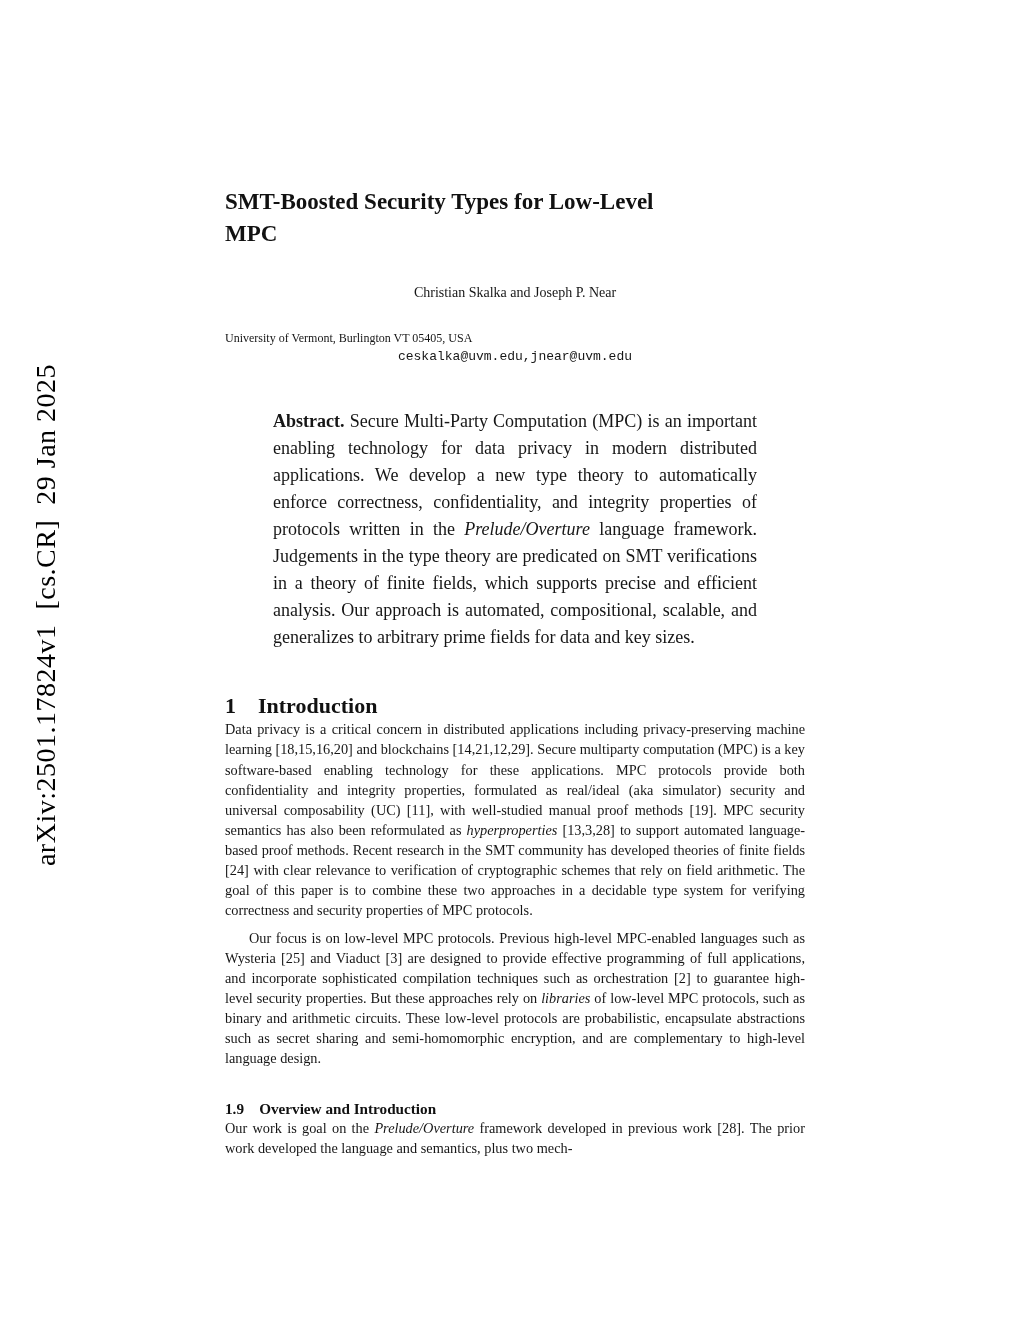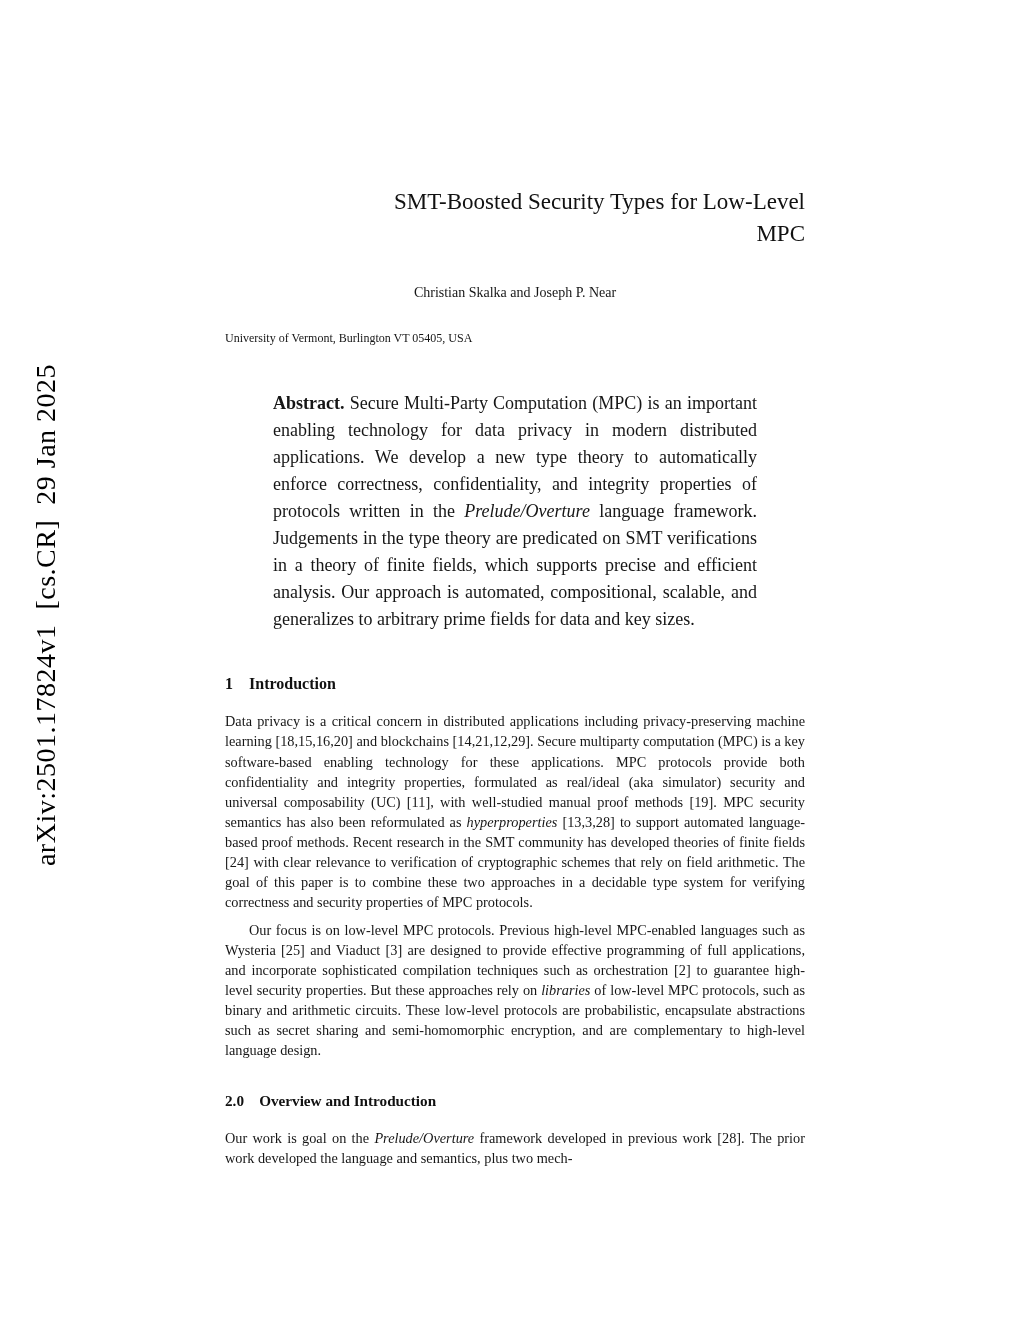--- a/index.html
+++ b/index.html
@@ -23,23 +23,23 @@
     color: #000000;
     letter-spacing: 0.5px;
   }
   .page-content {
     position: absolute;
     left: 225px;
     top: 186px;
     width: 580px;
   }
   .title {
-    text-align: right;
+    text-align: left;
     font-size: 23px;
-    font-weight: normal;
+    font-weight: bold;
     line-height: 1.38;
     white-space: pre-line;
     color: #111111;
   }
   .authors {
     text-align: center;
     font-size: 14px;
     margin-top: 36px;
   }
   .affiliation {
@@ -53,63 +53,64 @@
     margin-top: 3px;
   }
   .abstract {
     margin: 44px 48px 0 48px;
     font-size: 18px;
     line-height: 1.5;
     text-align: justify;
   }
   .section-heading {
     margin-top: 42px;
-    font-size: 16px;
+    font-size: 22px;
     font-weight: bold;
     color: #111111;
   }
   .subsection-heading {
     margin-top: 32px;
     font-size: 15.2px;
     font-weight: bold;
     color: #111111;
   }
   .sec-num { display: inline-block; margin-right: 1em; }
   .para {
     font-size: 14.3px;
     line-height: 1.4;
     text-align: justify;
   }
-  .para.first { margin-top: 18px; }
+  .para.first { }
   .para.indent { margin-top: 8px; text-indent: 24px; }
 </style>
 </head>
 <body>
 
 <div class="watermark">arXiv:2501.17824v1  [cs.CR]  29 Jan 2025</div>
 
 <main class="page-content">
 
   <h1 class="title">SMT-Boosted Security Types for Low-Level
 MPC</h1>
 
   <div class="authors">Christian Skalka and Joseph P. Near</div>
 
   <div class="affiliation">University of Vermont, Burlington VT 05405, USA</div>
 
+  <div class="emails">ceskalka@uvm.edu,jnear@uvm.edu</div>
 
   <p class="abstract"><span style="font-weight: bold;">Abstract. </span><span>Secure Multi-Party Computation (MPC) is an important enabling technology for data privacy in modern distributed applications. We develop a new type theory to automatically enforce correctness, confidentiality, and integrity properties of protocols written in the </span><span style="font-style: italic;">Prelude/Overture</span><span> language framework. Judgements in the type theory are predicated on SMT verifications in a theory of finite fields, which supports precise and efficient analysis. Our approach is automated, compositional, scalable, and generalizes to arbitrary prime fields for data and key sizes.</span></p>
 
   <h2 class="section-heading">
     <span class="sec-num">1</span><span>Introduction</span>
   </h2>
 
   <p class="para first"><span>Data privacy is a critical concern in distributed applications including privacy-preserving machine learning [18,15,16,20] and blockchains [14,21,12,29]. Secure multiparty computation (MPC) is a key software-based enabling technology for these applications. MPC protocols provide both confidentiality and integrity properties, formulated as real/ideal (aka simulator) security and universal composability (UC) [11], with well-studied manual proof methods [19]. MPC security semantics has also been reformulated as </span><span style="font-style: italic;">hyperproperties</span><span> [13,3,28] to support automated language-based proof methods. Recent research in the SMT community has developed theories of finite fields [24] with clear relevance to verification of cryptographic schemes that rely on field arithmetic. The goal of this paper is to combine these two approaches in a decidable type system for verifying correctness and security properties of MPC protocols.</span></p>
 
   <p class="para indent"><span>Our focus is on low-level MPC protocols. Previous high-level MPC-enabled languages such as Wysteria [25] and Viaduct [3] are designed to provide effective programming of full applications, and incorporate sophisticated compilation techniques such as orchestration [2] to guarantee high-level security properties. But these approaches rely on </span><span style="font-style: italic;">libraries</span><span> of low-level MPC protocols, such as binary and arithmetic circuits. These low-level protocols are probabilistic, encapsulate abstractions such as secret sharing and semi-homomorphic encryption, and are complementary to high-level language design.</span></p>
 
   <h3 class="subsection-heading">
-    <span class="sec-num">2.0</span><span>Overview and Introduction</span>
+    <span class="sec-num">1.9</span><span>Overview and Introduction</span>
   </h3>
 
   <p class="para first"><span>Our work is goal on the </span><span style="font-style: italic;">Prelude/Overture</span><span> framework developed in previous work [28]. The prior work developed the language and semantics, plus two mech-</span></p>
 
 </main>
 
 </body></html>

